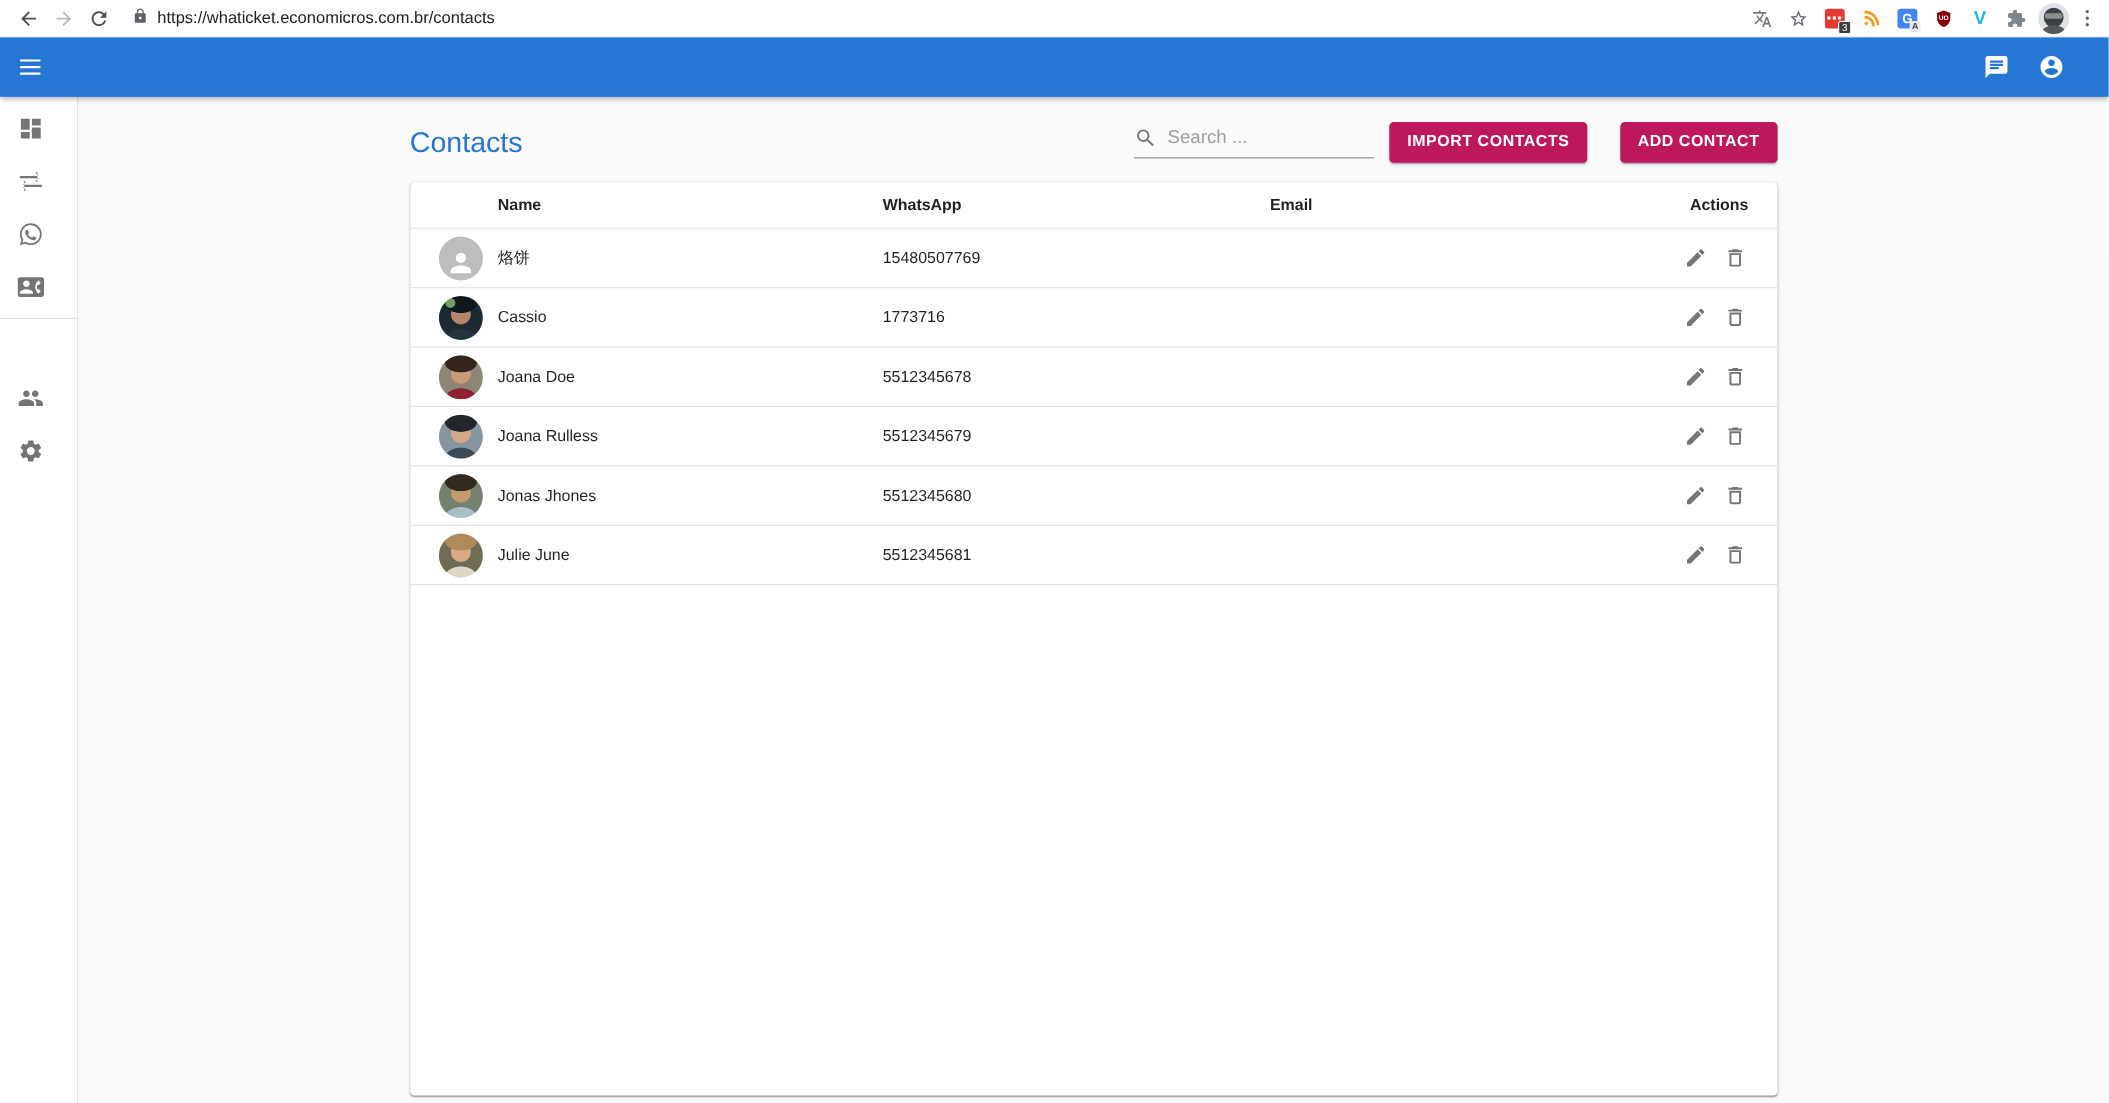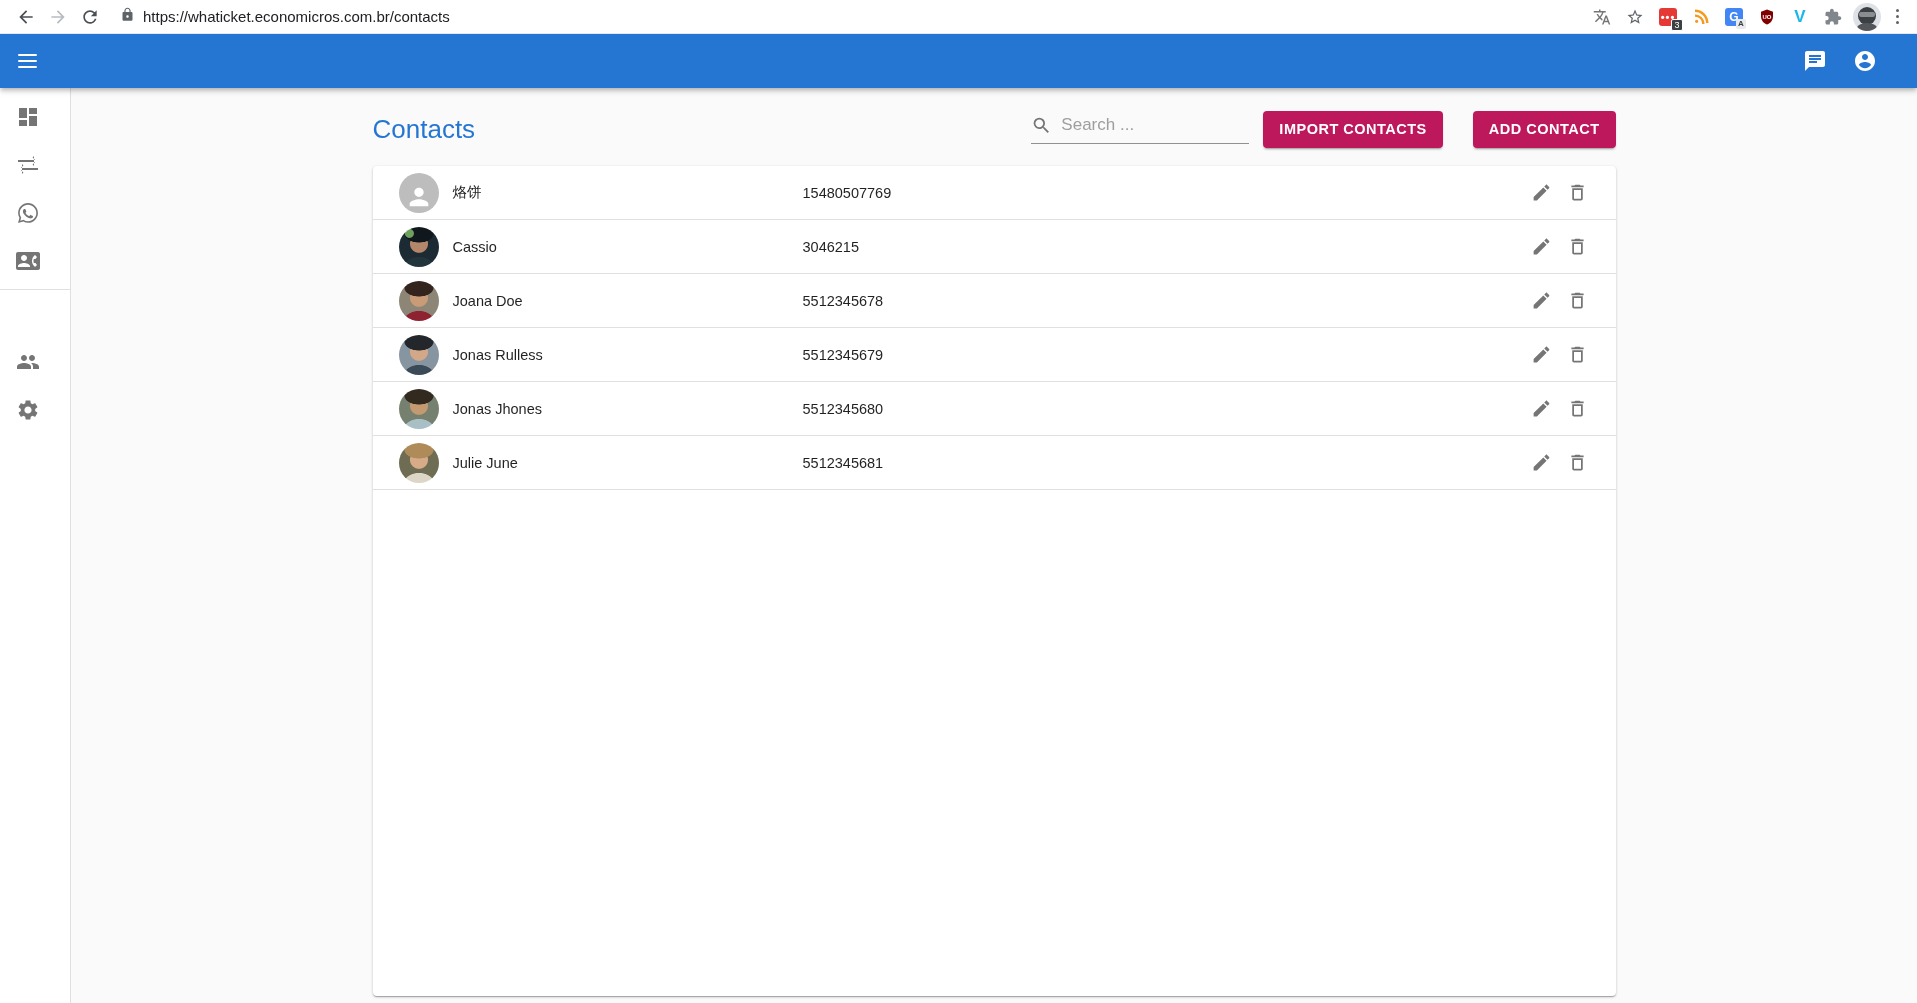--- a/index.html
+++ b/index.html
@@ -229,20 +229,27 @@
           <svg viewBox="0 0 24 24">
               <path d="M15.5 14h-.79l-.28-.27A6.47 6.47 0 0 0 16 9.5 6.5 6.5 0 1 0 9.5 16c1.61 0 3.09-.59 4.23-1.57l.27.28v.79l5 4.99L20.49 19l-4.99-5zm-6 0C7.01 14 5 11.99 5 9.5S7.01 5 9.5 5 14 7.01 14 9.5 11.99 14 9.5 14z"></path>
             </svg>
           <input class="search-input" type="text" placeholder="Search ..." style="">
         </div>
         <button class="btn">IMPORT CONTACTS</button>
         <button class="btn add">ADD CONTACT</button>
       </div>
 
       <div class="card">
+        <div class="thead">
+          <div class="th"></div>
+          <div class="th">Name</div>
+          <div class="th">WhatsApp</div>
+          <div class="th">Email</div>
+          <div class="th actions">Actions</div>
+        </div>
 
         <div class="trow">
           <div class="avatar">
             <svg viewBox="0 0 24 24">
                 <path d="M12 12c2.21 0 4-1.79 4-4s-1.79-4-4-4-4 1.79-4 4 1.79 4 4 4zm0 2c-2.67 0-8 1.34-8 4v2h16v-2c0-2.66-5.33-4-8-4z"></path>
               </svg>
           </div>
           <div class="td">烙饼</div>
           <div class="td">15480507769</div>
           <div class="td"></div>
@@ -256,21 +263,21 @@
                 <svg viewBox="0 0 24 24">
                   <path d="M6 19c0 1.1.9 2 2 2h8c1.1 0 2-.9 2-2V7H6v12zM8 9h8v10H8V9zm7.5-5l-1-1h-5l-1 1H5v2h14V4h-3.5z"></path>
                 </svg>
               </button>
           </div>
         </div>
 
         <div class="trow">
           <div class="avatar-photo" style="--bg: #1c2b33; --hair: #10181d; --skin: #b5876a; --shirt: #22343c; --accent: #6fa05f;"></div>
           <div class="td">Cassio</div>
-          <div class="td">3046215</div>
+          <div class="td">1773716</div>
           <div class="td"></div>
           <div class="td-actions">
             <button class="action-btn">
                 <svg viewBox="0 0 24 24">
                   <path d="M3 17.25V21h3.75L17.81 9.94l-3.75-3.75L3 17.25zM20.71 7.04c.39-.39.39-1.02 0-1.41l-2.34-2.34c-.39-.39-1.02-.39-1.41 0l-1.83 1.83 3.75 3.75 1.83-1.83z"></path>
                 </svg>
               </button>
             <button class="action-btn">
                 <svg viewBox="0 0 24 24">
                   <path d="M6 19c0 1.1.9 2 2 2h8c1.1 0 2-.9 2-2V7H6v12zM8 9h8v10H8V9zm7.5-5l-1-1h-5l-1 1H5v2h14V4h-3.5z"></path>
@@ -293,21 +300,21 @@
             <button class="action-btn">
                 <svg viewBox="0 0 24 24">
                   <path d="M6 19c0 1.1.9 2 2 2h8c1.1 0 2-.9 2-2V7H6v12zM8 9h8v10H8V9zm7.5-5l-1-1h-5l-1 1H5v2h14V4h-3.5z"></path>
                 </svg>
               </button>
           </div>
         </div>
 
         <div class="trow">
           <div class="avatar-photo" style="--bg: #8795a1; --hair: #23272b; --skin: #d3a888; --shirt: #3a4a57;"></div>
-          <div class="td">Jonas Rulless</div>
+          <div class="td">Joana Rulless</div>
           <div class="td">5512345679</div>
           <div class="td"></div>
           <div class="td-actions">
             <button class="action-btn">
                 <svg viewBox="0 0 24 24">
                   <path d="M3 17.25V21h3.75L17.81 9.94l-3.75-3.75L3 17.25zM20.71 7.04c.39-.39.39-1.02 0-1.41l-2.34-2.34c-.39-.39-1.02-.39-1.41 0l-1.83 1.83 3.75 3.75 1.83-1.83z"></path>
                 </svg>
               </button>
             <button class="action-btn">
                 <svg viewBox="0 0 24 24">

